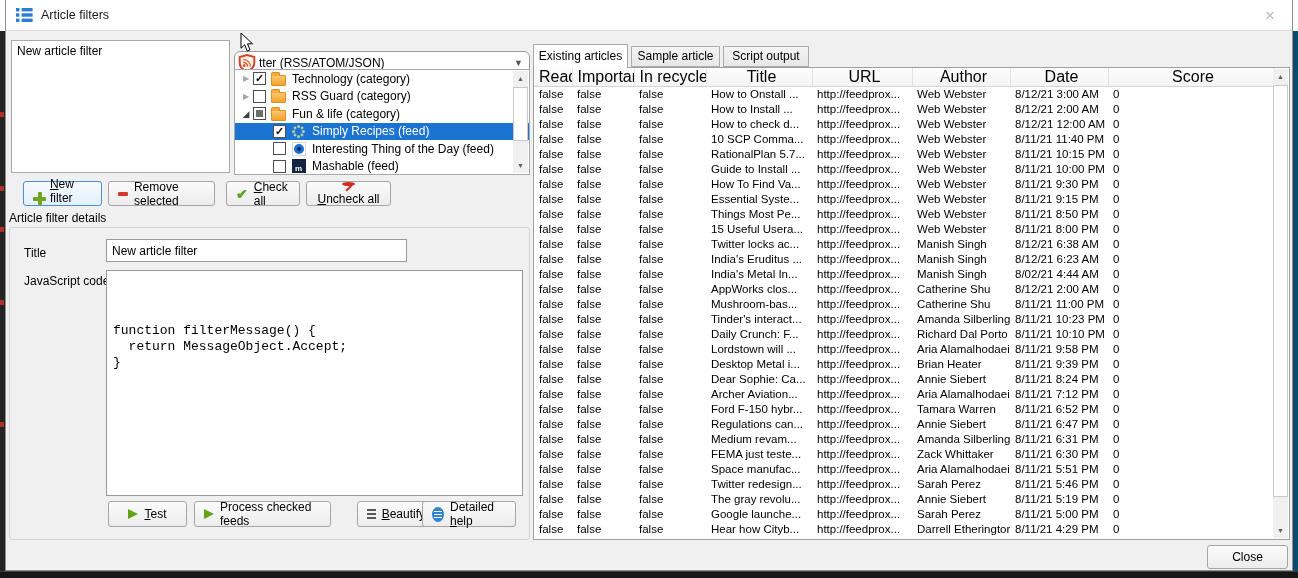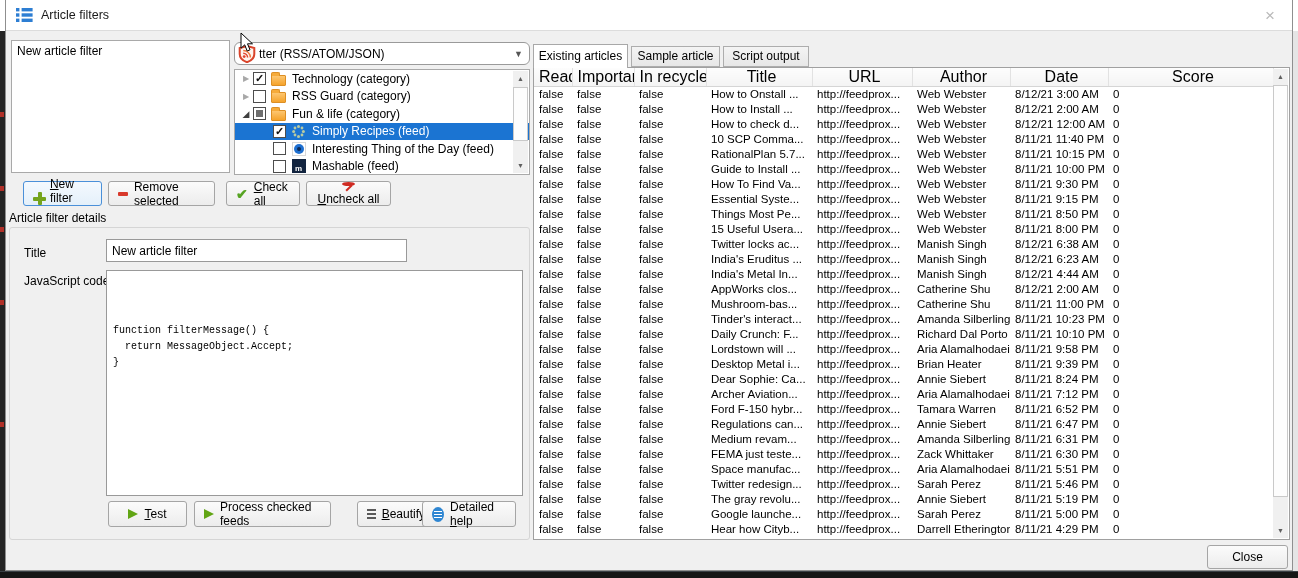--- a/index.html
+++ b/index.html
@@ -1,36 +1,36 @@
 <!DOCTYPE html>
 <html><head>
 <meta charset="utf-8">
 <style>
   * { margin:0; padding:0; box-sizing:border-box; }
   html,body { width:1298px; height:578px; }
   body { font-family:"Liberation Sans", sans-serif; font-size:12px; color:#000; }
-  .screen { position:relative; width:1298px; height:578px; background:#e5e5e5; overflow:hidden;padding-left:47px; }
+  .screen { position:relative; width:1298px; height:578px; background:#0c4a6e; overflow:hidden;padding-left:47px; }
   .backdrop-left { position:absolute; left:0; top:31px; width:5px; height:547px; background:#242424; }
   .backdrop-left i { position:absolute; left:0; width:4px; height:5px; background:#b03028; }
   .backdrop-bottom { position:absolute; left:0; top:571px; width:1298px; height:7px; background:#161616; border-top:1px solid #3a3f44; }
   .titlebar-extend { position:absolute; left:0; top:0; width:1298px; height:31px; background:#ffffff; }
 
   .dialog { position:absolute; left:5px; top:0; width:1288px; height:571px; background:#f0f0f0; border:1px solid #8f8f8f; border-top:none; }
 
   
   .titlebar { position:absolute; left:0; top:0; width:100%; height:31px; background:#fff; border-bottom:1px solid #dcdcdc; display:flex; align-items:center; }
   .titlebar .appicon { margin-left:9px; width:18px; height:18px; }
   .titlebar .ttl { margin-left:8px; font-size:12.5px; color:#1a1a1a; }
   .close-x { position:absolute; right:12px; top:6px; font-size:17px; color:#b9b9b9; width:20px; text-align:center; cursor:default; }
 
   
   .listbox { position:absolute; left:5px; top:40px; width:219px; height:133px; background:#fff; border:1px solid #a9a9a9; }
   .listbox .litem { padding:3px 5px; }
 
-  .combo { position:absolute; left:228px; top:42px; width:296px; height:23px; background:#fff; border:1px solid #9a9a9a; border-radius:6px; display:flex; align-items:center; }
+  .combo { position:absolute; left:228px; top:51px; width:296px; height:23px; background:#fff; border:1px solid #9a9a9a; border-radius:6px; display:flex; align-items:center; }
   .combo .shield { margin-left:3px; }
   .combo .cval { margin-left:3px; white-space:nowrap; overflow:hidden; }
   .combo .arrow { position:absolute; right:6px; color:#555; font-size:9px; }
 
   .tree { position:absolute; left:228px; top:69px; width:296px; height:106px; background:#fff; border:1px solid #a9a9a9; overflow:hidden; }
   .trow { display:flex; align-items:center; height:17.5px; padding-left:4px; white-space:nowrap; position:relative; }
   .trow.sel { background:#1b74d2; color:#fff; }
   .exp { width:14px; font-size:8px; color:#a8a8a8; text-align:center; flex:0 0 14px; }
   .exp.open { color:#3f3f3f; font-size:9px; }
   .sp20 { flex:0 0 20px; }
@@ -65,21 +65,21 @@
   .ic-play { width:0; height:0; border-left:10px solid #61a514; border-top:5.5px solid transparent; border-bottom:5.5px solid transparent; }
   .ic-lines { width:12px; height:10px; background:repeating-linear-gradient(180deg,#5a5a5a 0 2px,transparent 2px 4.2px); }
   .ic-help { width:15px; height:15px; border-radius:50%; background:#2e86d2; display:flex; align-items:center; justify-content:center; }
   .ic-help i { width:8px; height:7px; background:repeating-linear-gradient(180deg,#fff 0 1.5px,transparent 1.5px 3px); }
 
   
   .grouplabel { position:absolute; left:3px; top:211px; }
   .groupbox { position:absolute; left:3px; top:227px; width:521px; height:313px; border:1px solid #d5d5d5; border-radius:3px; }
   .flabel { position:absolute; }
   .tinput { position:absolute; left:100px; top:239px; width:301px; height:23px; border:1px solid #999; background:#fff; padding:0 5px; font-family:"Liberation Sans",sans-serif; font-size:12px; }
-  .codebox { position:absolute; left:100px; top:270px; width:417px; height:226px; border:1px solid #999; background:#fff; padding:4px 6px; font-family:"Liberation Mono","DejaVu Sans Mono",monospace; font-size:10px; line-height:16px; white-space:pre; overflow:hidden; }
+  .codebox { position:absolute; left:100px; top:270px; width:417px; height:226px; border:1px solid #999; background:#fff; padding:4px 6px; font-family:"Liberation Mono","DejaVu Sans Mono",monospace; font-size:13px; line-height:16px; white-space:pre; overflow:hidden; }
 
   
   .tab { position:absolute; text-align:center; cursor:default; }
   .tab.active { left:527px; top:44px; width:95px; height:24px; background:#fff; border:1px solid #a8a8a8; border-bottom:none; line-height:23px; z-index:3; }
   .tab.t2 { left:625px; top:46px; width:89px; height:21px; }
   .tab.t3 { left:717px; top:46px; width:86px; height:21px; }
   .tab.inactive { background:linear-gradient(#f4f4f4,#e7e7e7); border:1px solid #adadad; line-height:19px; }
 
   
   .tframe { position:absolute; left:527px; top:67px; width:757px; height:473px; background:#fff; border:1px solid #a0a0a0; z-index:2; }
@@ -419,21 +419,21 @@
               <td>0</td>
             </tr>
 
             <tr>
               <td>false</td>
               <td>false</td>
               <td>false</td>
               <td>India's Metal In...</td>
               <td>http://feedprox...</td>
               <td>Manish Singh</td>
-              <td>8/12/21 4:44 AM</td>
+              <td>8/02/21 4:44 AM</td>
               <td>0</td>
             </tr>
 
             <tr>
               <td>false</td>
               <td>false</td>
               <td>false</td>
               <td>AppWorks clos...</td>
               <td>http://feedprox...</td>
               <td>Catherine Shu</td>

